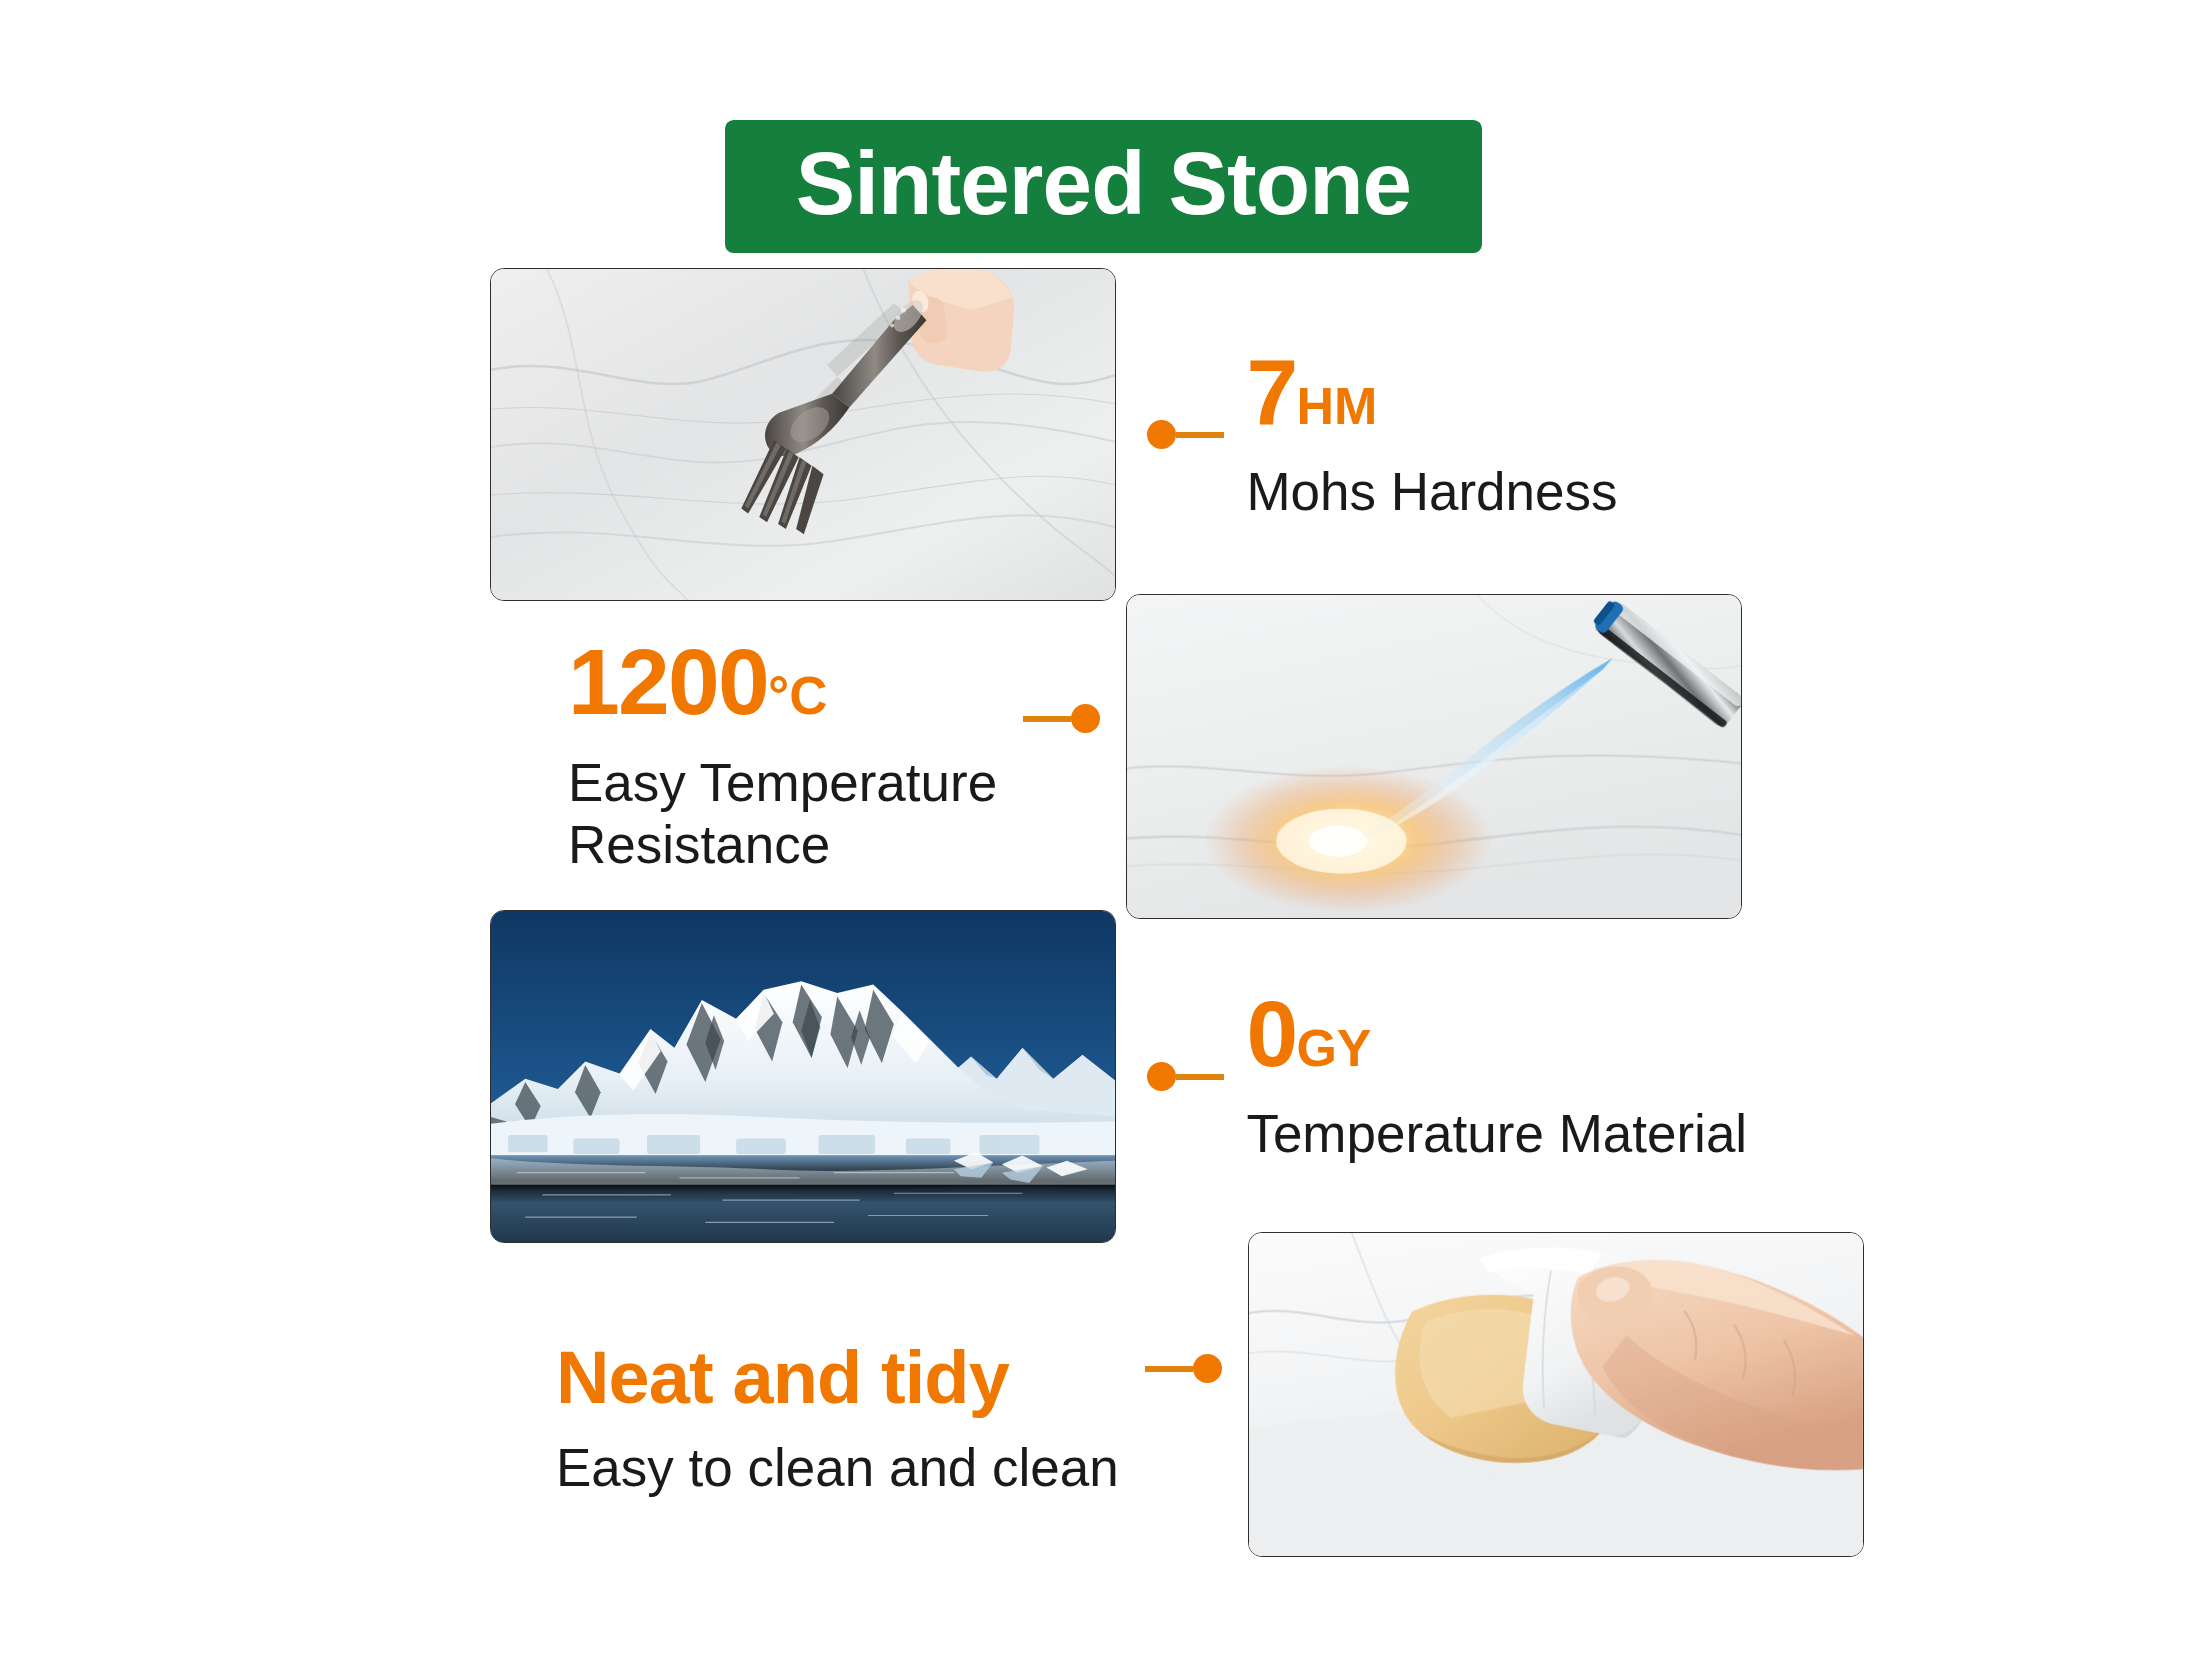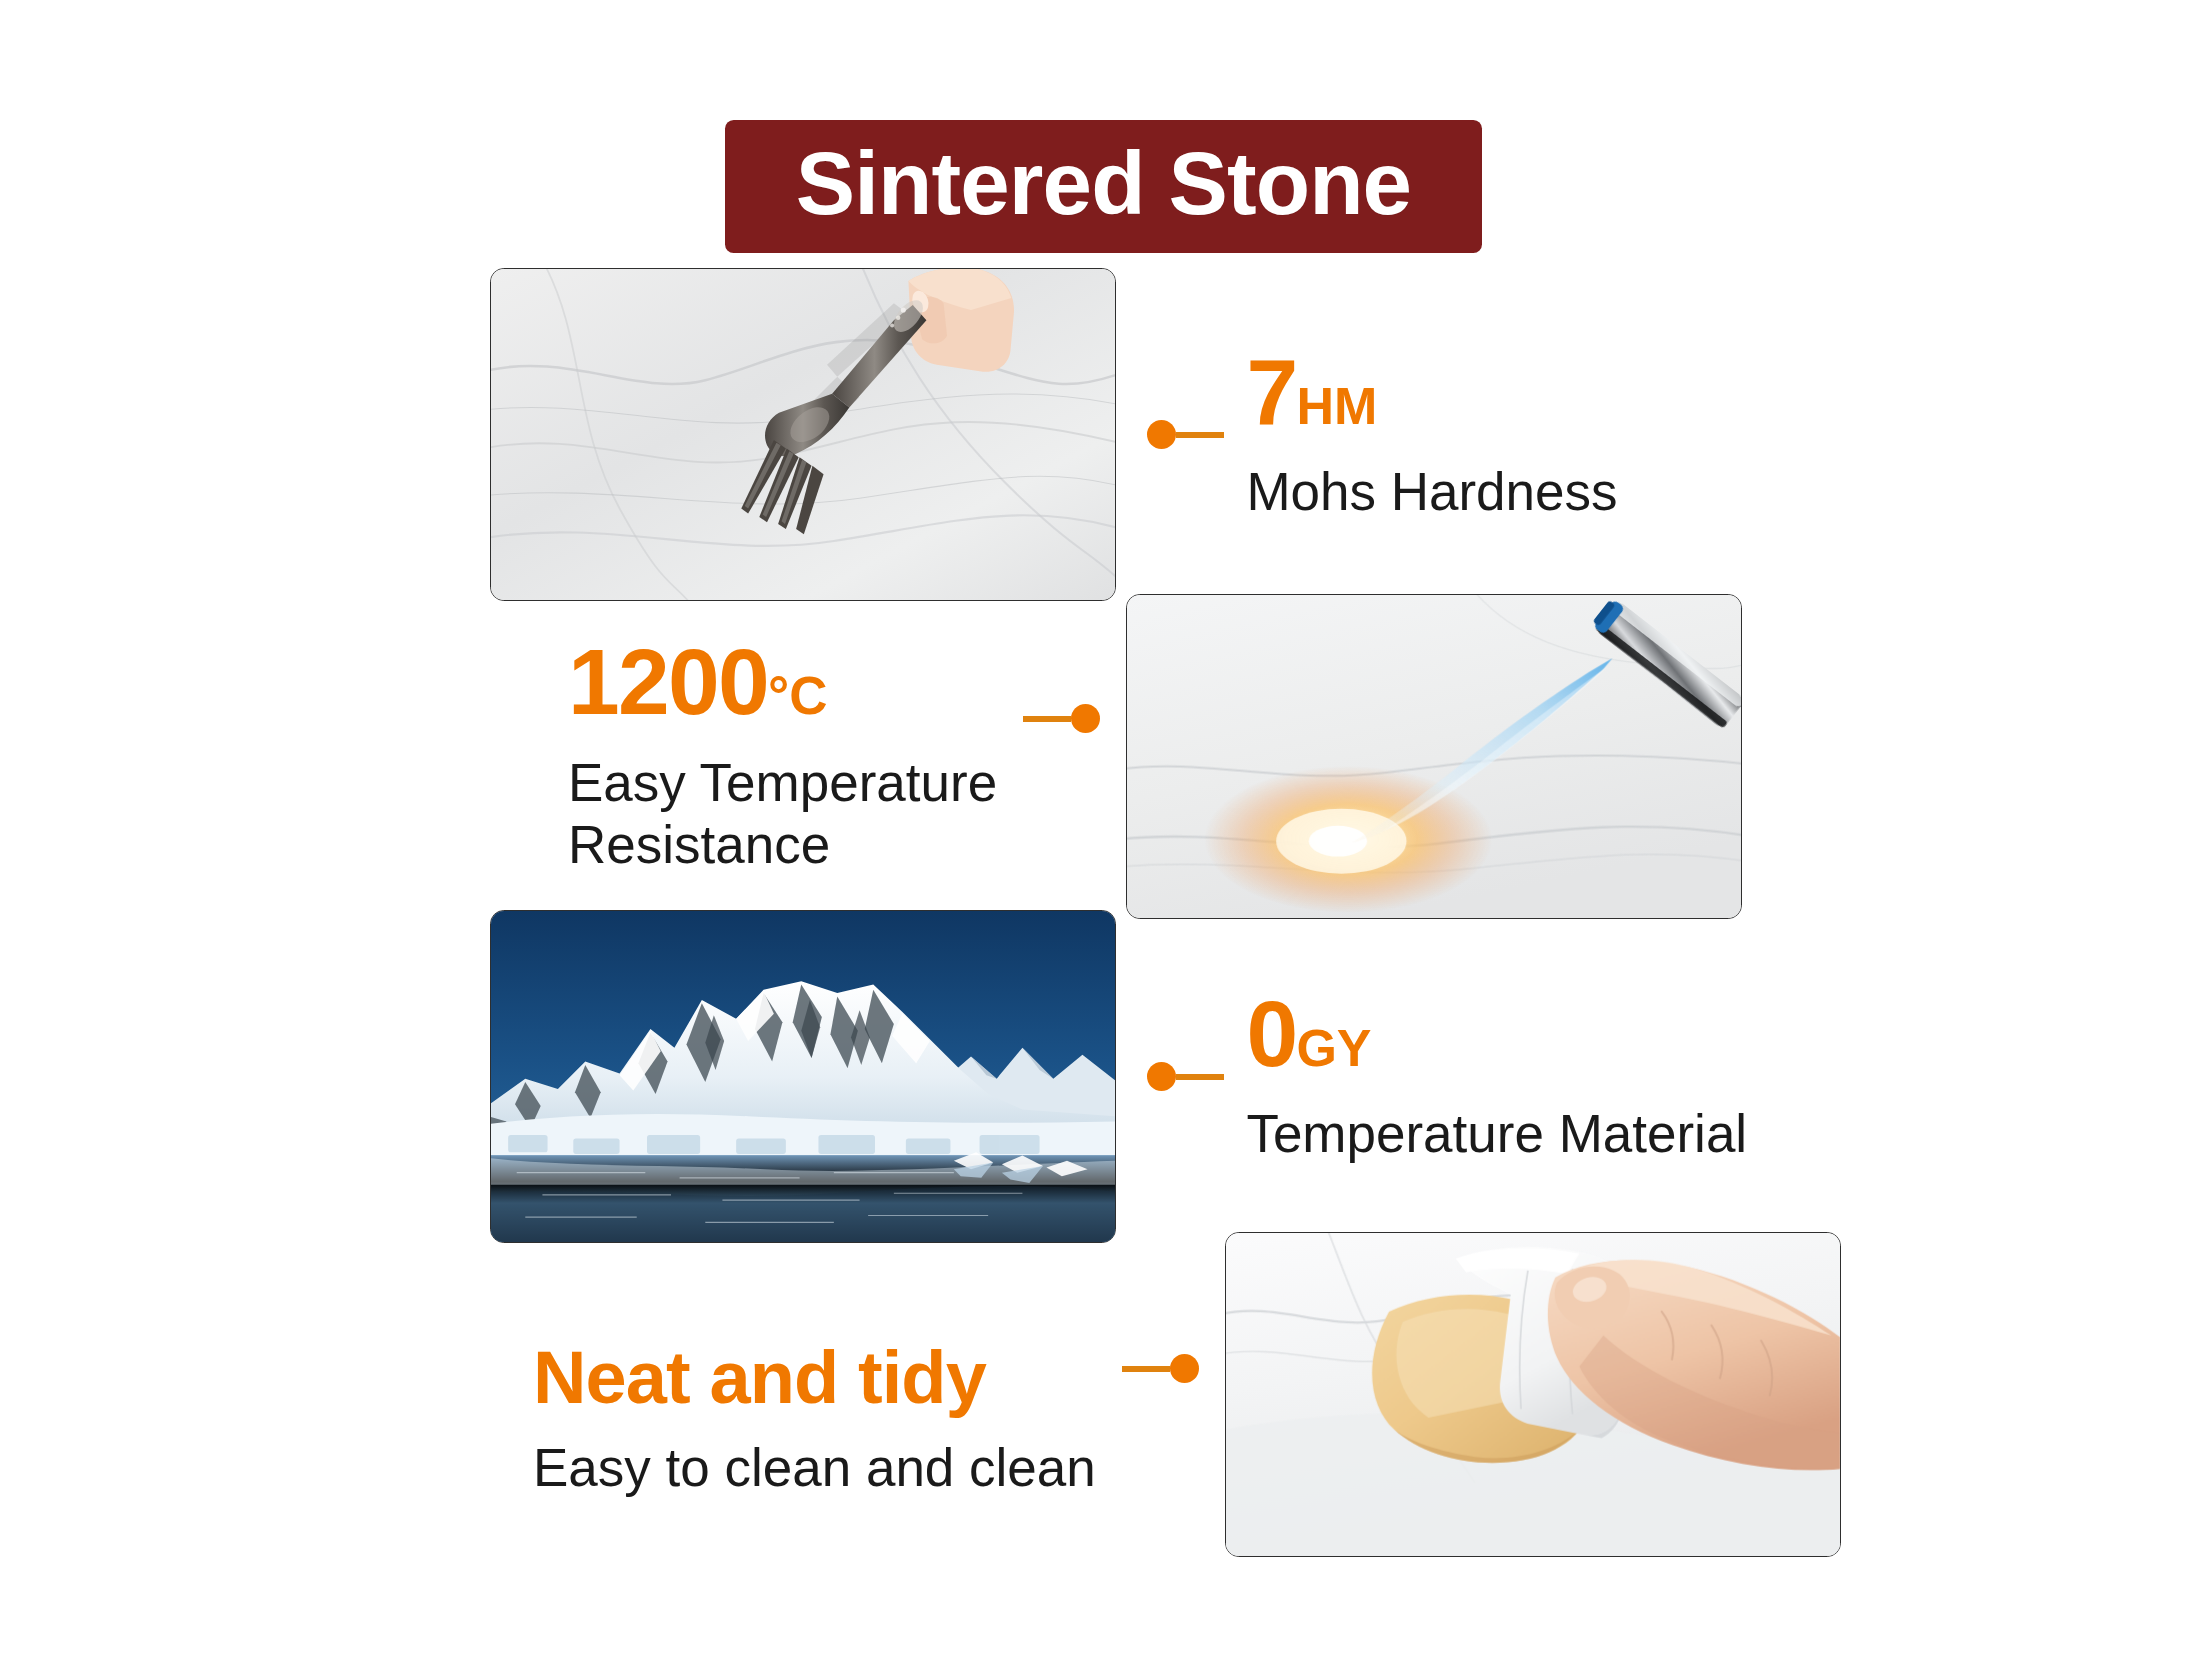--- a/index.html
+++ b/index.html
@@ -12,21 +12,21 @@
   }
 
   .canvas { position:absolute; inset:0; }
 
   
   .banner-wrap{
     position:absolute; left:0; right:0; top:120px;
     display:flex; justify-content:center;
   }
   .banner{
-    background:#7f1d1d;
+    background:#15803d;
     border-radius:8.6px;
     padding:12px 60px 19px 60px;
     min-width:757px;
     text-align:center;
   }
   .banner-text{
     color:#ffffff;
     font-size:89px;
     font-weight:bold;
     letter-spacing:-0.9px;
@@ -352,21 +352,21 @@
       <span class="conn-dot"></span>
       <span class="conn-line" style="width:48px;"></span>
     </div>
 
     <div class="textblock left-align" style="margin-left:22.4px;">
       <div class="stat"><span class="big">0</span><span class="unit gap">GY</span></div>
       <div class="desc">Temperature Material</div>
     </div>
   </div>
 
-  <div class="row" style="left:533px; top:1232px;">
+  <div class="row" style="left:556px; top:1232px;">
 
     <div class="textblock right-align" style="margin-top:52px;">
       <div class="phrase">Neat and tidy</div>
       <div class="desc">Easy to clean and clean</div>
     </div>
 
     <div class="connector" style="margin-left:26px; margin-right:26px; align-self:flex-start; margin-top:122px;">
       <span class="conn-line" style="width:48px;"></span>
       <span class="conn-dot"></span>
     </div>

